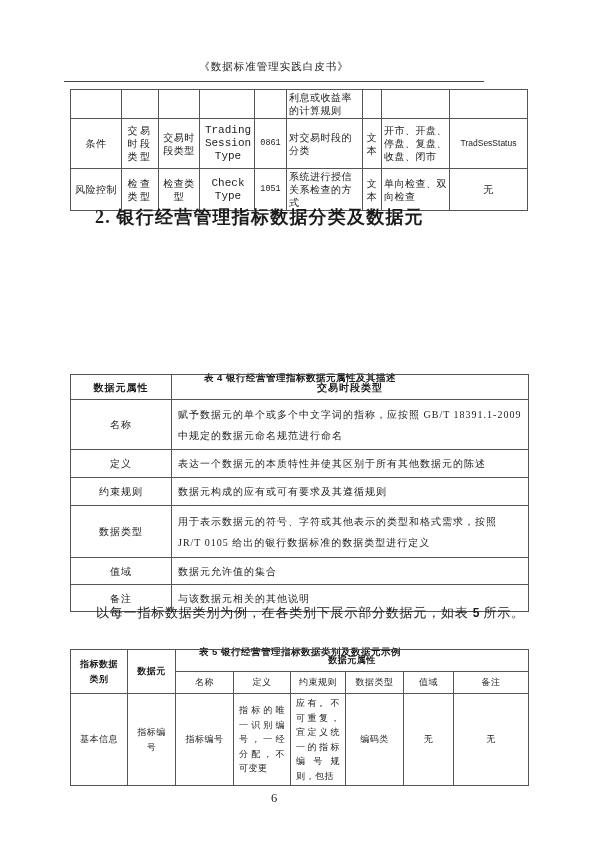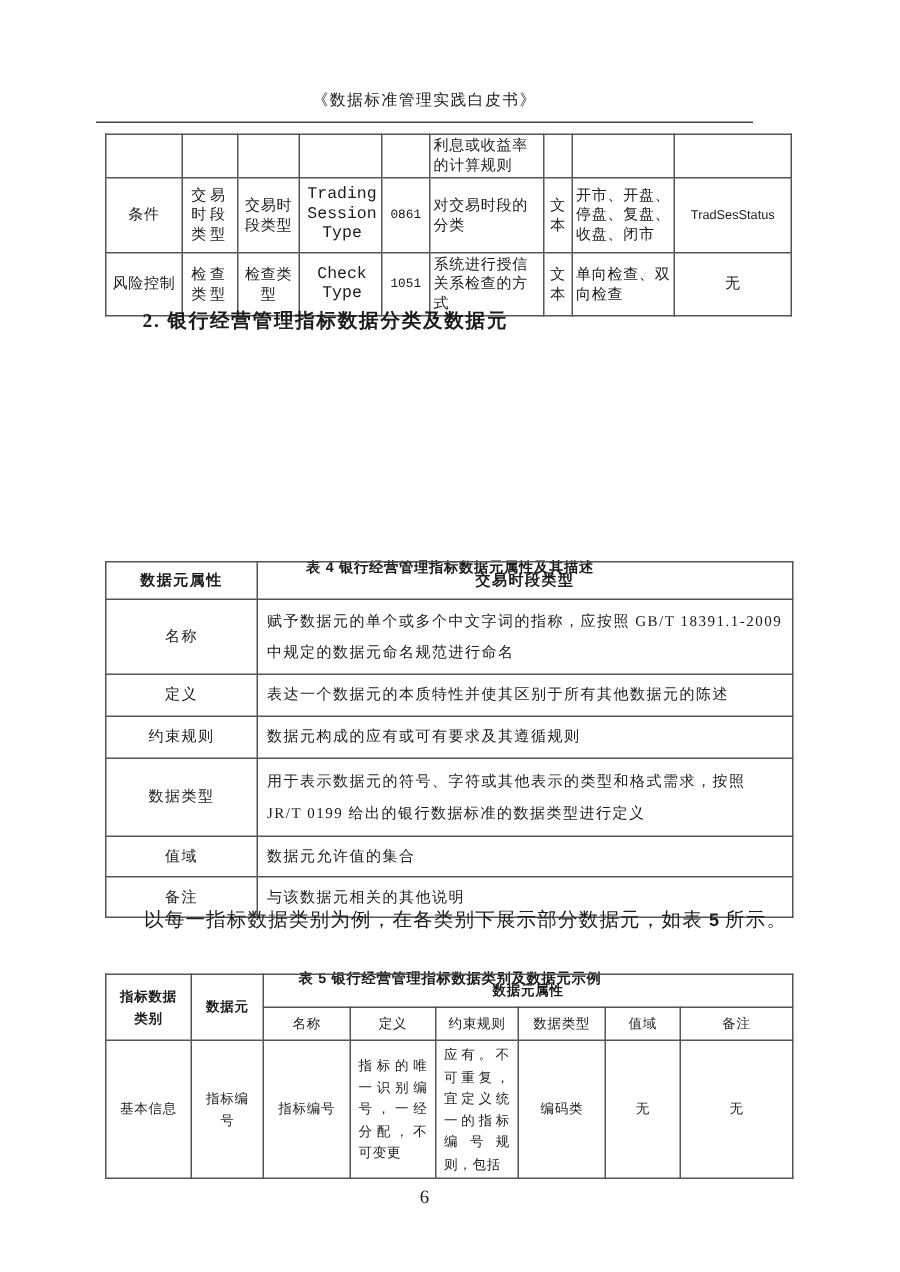--- a/index.html
+++ b/index.html
@@ -1,17 +1,17 @@
 <!DOCTYPE html>
 <html><head>
 <meta charset="utf-8">
 <style>
   html,body{margin:0;padding:0;background:#ffffff;}
   .page{position:relative;width:548px;height:848px;background:#fff;color:#1c1c1c;
-        font-family:"Liberation Serif","DejaVu Serif",serif;overflow:hidden;padding-left:18px;}
+        font-family:"Liberation Serif","DejaVu Serif",serif;overflow:hidden;}
 
   
   .doc-header{position:absolute;top:60px;left:64px;right:64px;text-align:center;
               font-size:10.5px;letter-spacing:1px;color:#222;padding-bottom:7px;
               border-bottom:1.8px solid #454545;}
 
   
   table{border-collapse:collapse;table-layout:fixed;}
   td,th{border:1px solid #555;overflow:hidden;font-weight:normal;}
 
@@ -22,21 +22,21 @@
   .t1 .left{text-align:left;}
   .t1 .mono{font-family:"Liberation Mono","DejaVu Sans Mono",monospace;font-size:11px;letter-spacing:0;text-align:center;padding-left:4px;}
   .t1 .mono-c{font-family:"Liberation Mono","DejaVu Sans Mono",monospace;font-size:8.5px;letter-spacing:0;}
   .t1 .sansb{font-family:"Liberation Sans","DejaVu Sans",sans-serif;font-weight:normal;font-size:8.5px;letter-spacing:0;}
   .t1 .sp{letter-spacing:2.5px;}
   .t1 .r1 td{height:26px;}
   .t1 .r2 td{height:47px;}
   .t1 .r3 td{height:31px;}
 
   
-  .sec-heading{position:absolute;top:205px;left:95px;font-size:13px;font-weight:bold;
+  .sec-heading{position:absolute;top:205px;left:95px;font-size:18px;font-weight:bold;
                letter-spacing:1.2px;font-family:"Liberation Serif","DejaVu Serif",serif;}
   .para{position:absolute;left:70px;width:460px;font-size:13px;line-height:28.5px;
         letter-spacing:.8px;text-align:justify;text-indent:2em;}
   .para-1{top:229px;}
   .para-2{top:599px;}
   .latin-code{font-family:"Liberation Sans","DejaVu Sans",sans-serif;font-weight:600;
               font-size:12px;letter-spacing:0;}
 
   
   .tbl-caption{position:absolute;left:70px;width:460px;text-align:center;
@@ -143,21 +143,21 @@
     <tr class="h26">
       <td class="attr">定义</td>
       <td class="desc">表达一个数据元的本质特性并使其区别于所有其他数据元的陈述</td>
     </tr>
     <tr class="h26">
       <td class="attr">约束规则</td>
       <td class="desc">数据元构成的应有或可有要求及其遵循规则</td>
     </tr>
     <tr class="h50">
       <td class="attr">数据类型</td>
-      <td class="desc">用于表示数据元的符号、字符或其他表示的类型和格式需求，按照 JR/T 0199 给出的银行数据标准的数据类型进行定义</td>
+      <td class="desc">用于表示数据元的符号、字符或其他表示的类型和格式需求，按照 JR/T 0105 给出的银行数据标准的数据类型进行定义</td>
     </tr>
     <tr class="h25">
       <td class="attr">值域</td>
       <td class="desc">数据元允许值的集合</td>
     </tr>
     <tr class="h25">
       <td class="attr">备注</td>
       <td class="desc">与该数据元相关的其他说明</td>
     </tr>
   </tbody>

